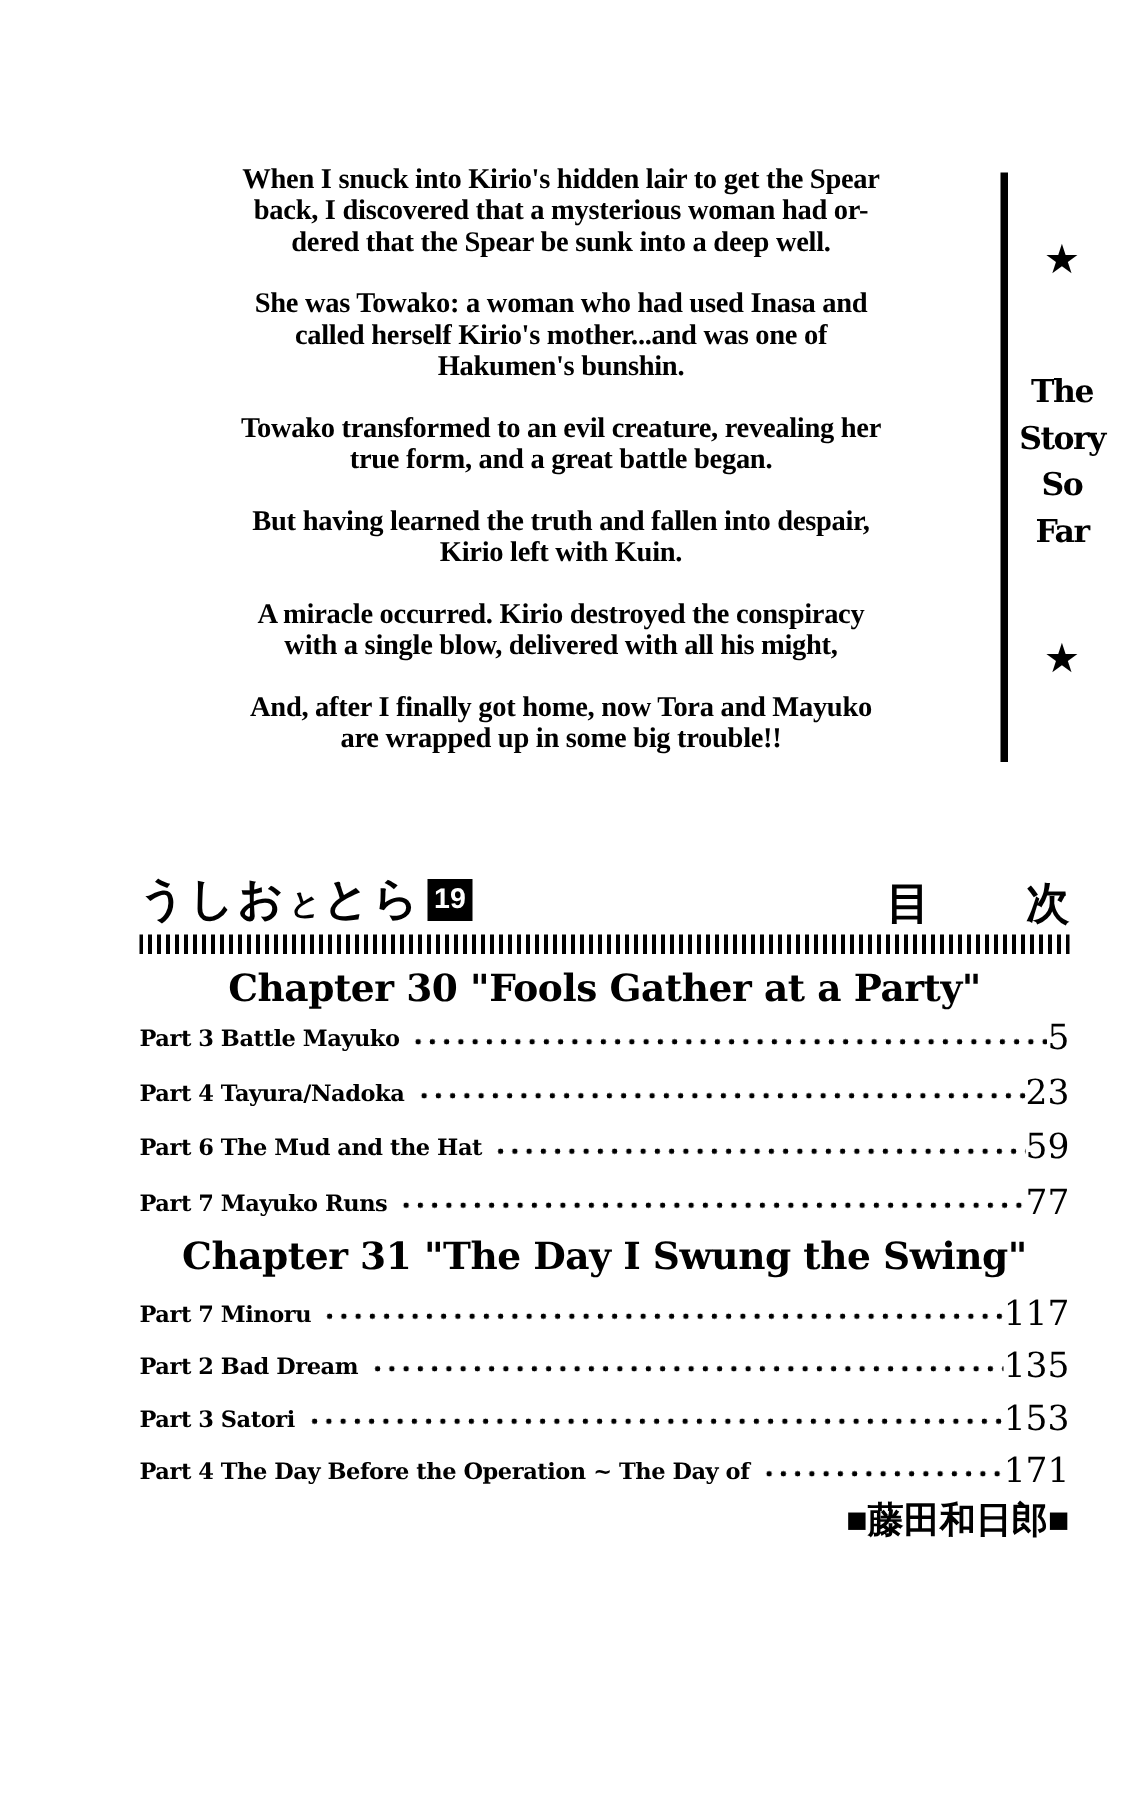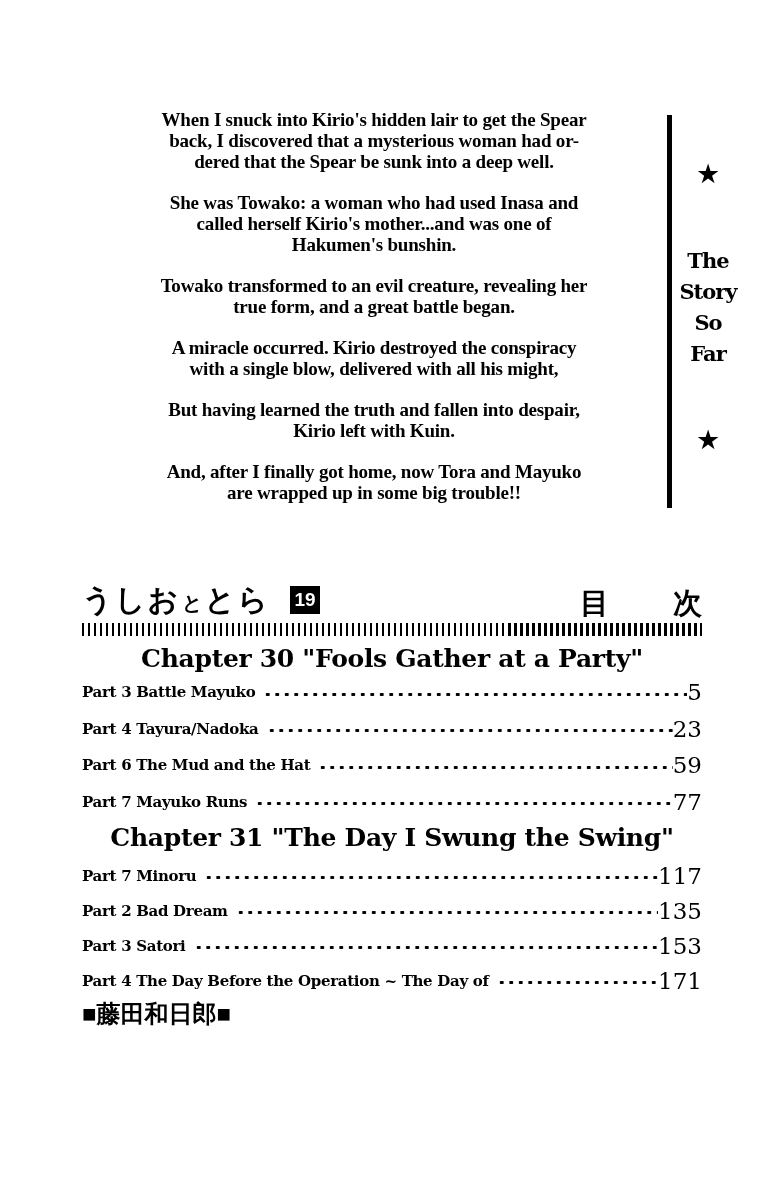--- a/index.html
+++ b/index.html
@@ -35,36 +35,36 @@
   .sidebar-star.bottom { top:426px; }
   .sidebar-title {
     position:absolute; left:669px; top:245px; width:78px;
     text-align:center;
     font-weight:bold; font-size:21px; line-height:31px;
     letter-spacing:-1px;
     font-family:"DejaVu Serif", serif;
   }
 
   
-  .toc { position:absolute; left:82px; top:585px; width:620px; }
+  .toc { position:absolute; left:93px; top:585px; width:620px; }
 
   .toc-header {
     display:flex; justify-content:space-between; align-items:flex-end;
     height:34px;
   }
   .series-title {
     display:flex; align-items:center;
     font-family:"Liberation Sans", sans-serif;
     font-weight:bold; font-size:30px; line-height:32px;
     letter-spacing:2px;
   }
   .series-particle { font-size:20px; margin:6px 2px 0 2px; letter-spacing:0; }
   .volume-badge {
     display:inline-flex; align-items:center; justify-content:center;
-    width:30px; height:28px; margin-left:20px;
+    width:30px; height:28px; margin-left:4px;
     background:#000; color:#fff;
     font-family:"Liberation Sans", sans-serif;
     font-weight:bold; font-size:19px; letter-spacing:0;
   }
   .contents-label {
     display:flex; justify-content:space-between; width:122px;
     font-family:"Liberation Sans", sans-serif;
     font-weight:bold; font-size:29px; line-height:32px;
   }
 
@@ -99,21 +99,21 @@
     background-repeat:repeat-x;
     background-position:left 56%;
   }
   .page-num {
     font-weight:normal; font-size:23px;
     font-family:"DejaVu Serif", serif;
     white-space:nowrap;
   }
 
   .author-row {
-    margin-top:2px; text-align:left;
+    margin-top:2px; text-align:right;
     font-family:"Liberation Sans", sans-serif;
     font-weight:bold; font-size:24px; line-height:28px;
   }
 </style>
 </head>
 <body>
 
 <div class="story-text">
 
 <div class="para">
@@ -124,26 +124,26 @@
     <div class="para">
       <div class="story-line">She was Towako: a woman who had used Inasa and</div>
       <div class="story-line">called herself Kirio's mother...and was one of</div>
       <div class="story-line">Hakumen's bunshin.</div>
     </div>
     <div class="para">
       <div class="story-line">Towako transformed to an evil creature, revealing her</div>
       <div class="story-line">true form, and a great battle began.</div>
     </div>
     <div class="para">
+      <div class="story-line">But having learned the truth and fallen into despair,</div>
+      <div class="story-line">Kirio left with Kuin.</div>
+    </div>
+    <div class="para">
       <div class="story-line">A miracle occurred. Kirio destroyed the conspiracy</div>
       <div class="story-line">with a single blow, delivered with all his might,</div>
-    </div>
-    <div class="para">
-      <div class="story-line">But having learned the truth and fallen into despair,</div>
-      <div class="story-line">Kirio left with Kuin.</div>
     </div>
     <div class="para">
       <div class="story-line">And, after I finally got home, now Tora and Mayuko</div>
       <div class="story-line">are wrapped up in some big trouble!!</div>
     </div>
   </div>
 
 <div class="side-rule"></div>
 <div class="sidebar-star top">★</div>
 <div class="sidebar-title">

